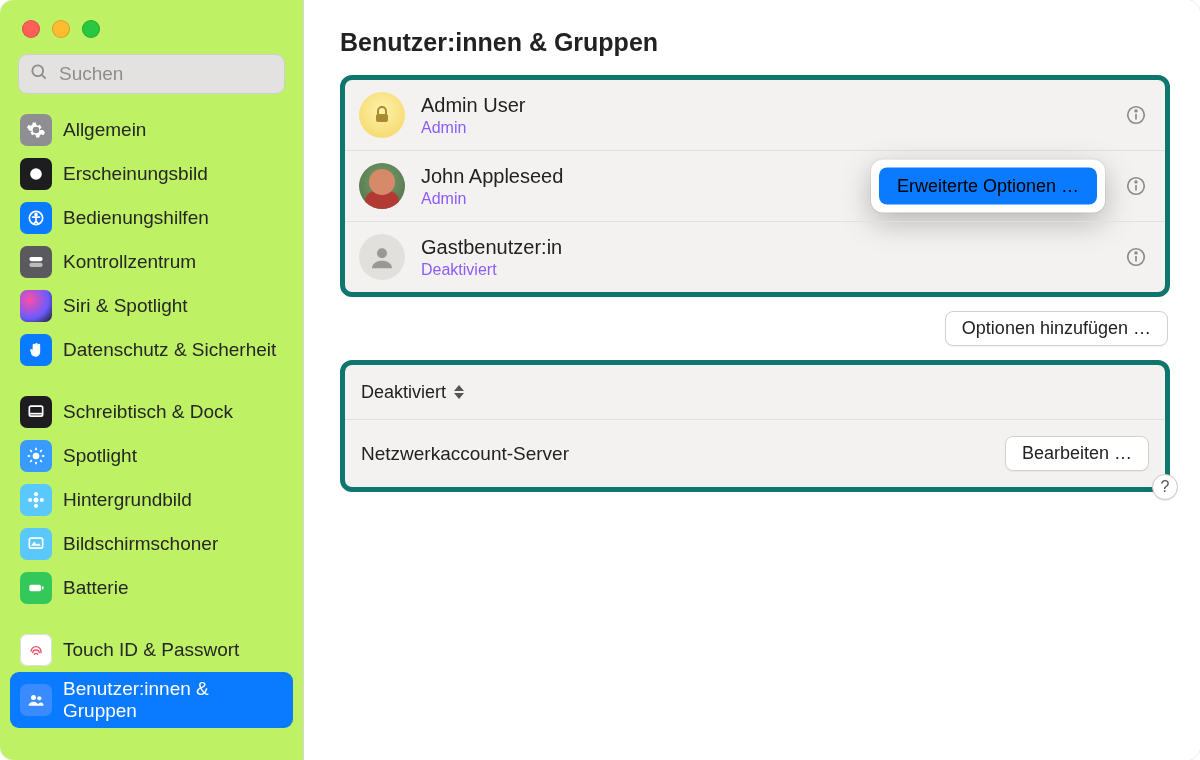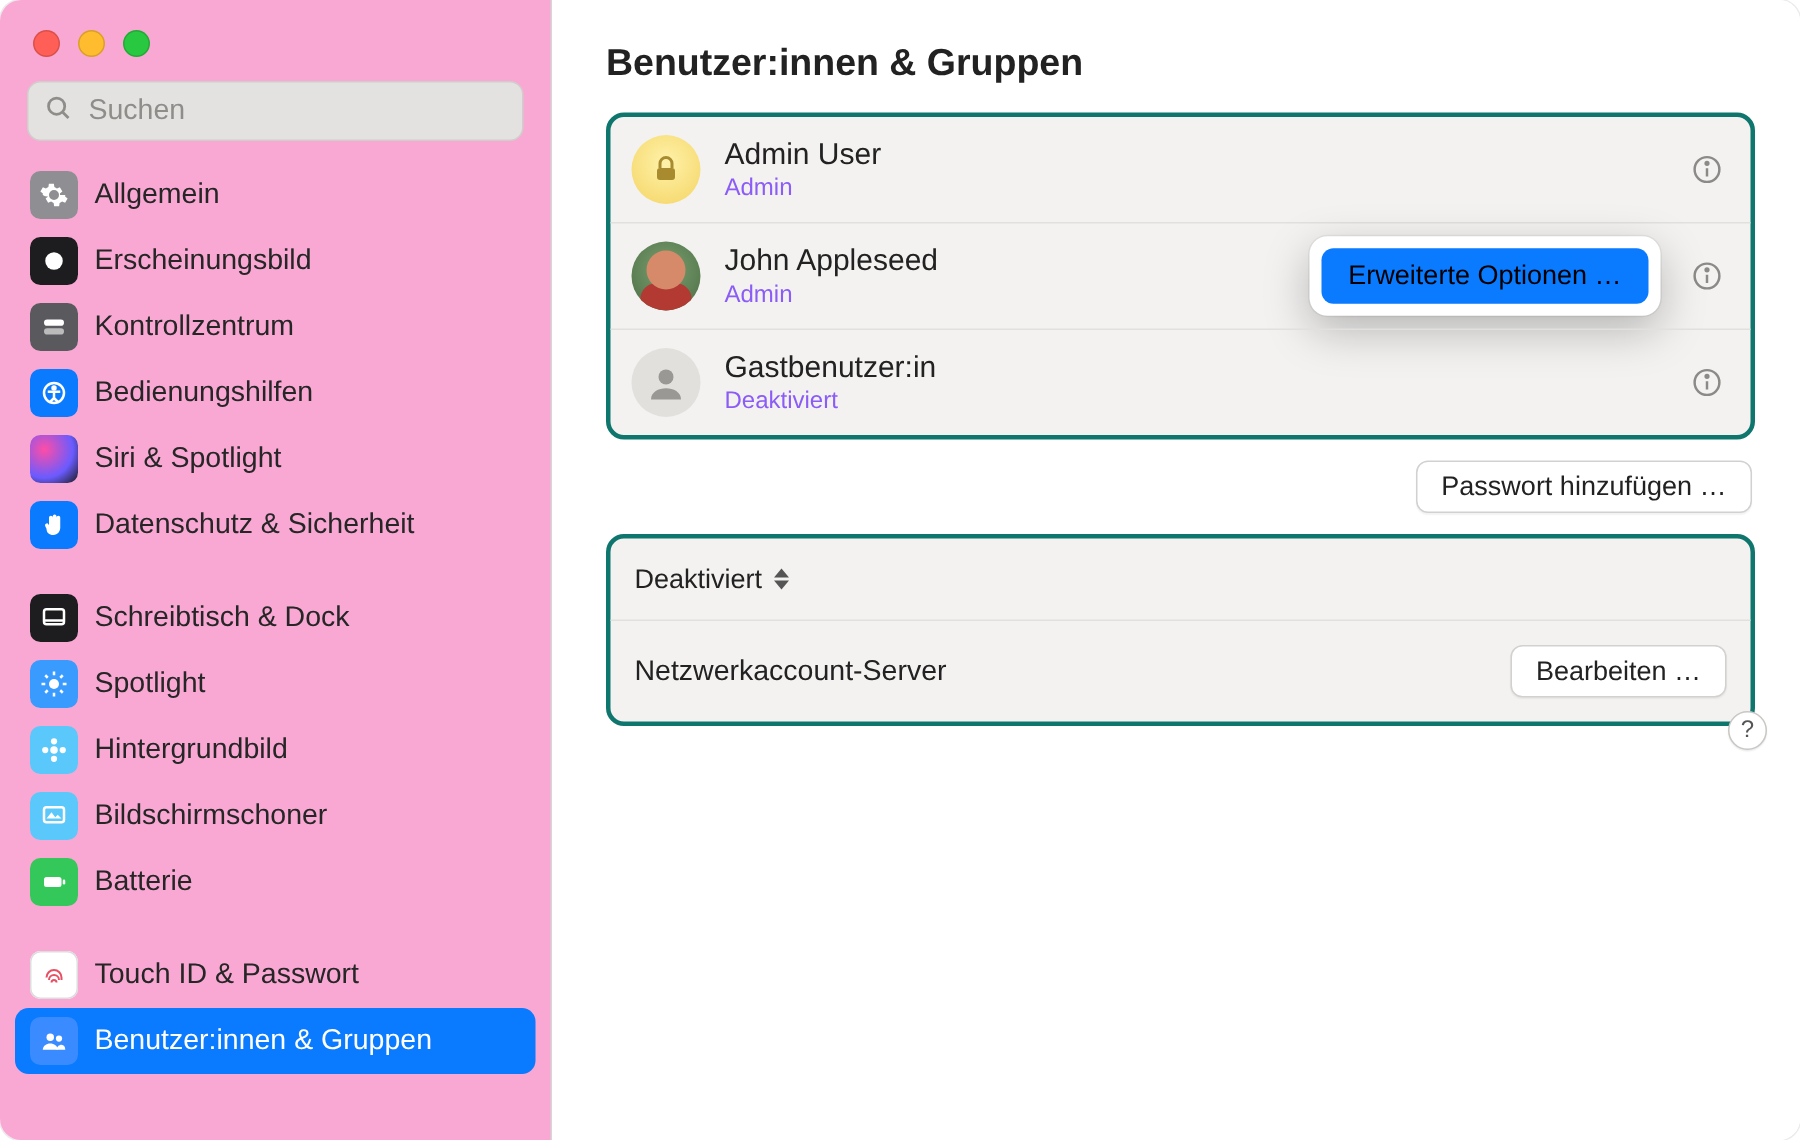--- a/index.html
+++ b/index.html
@@ -10,22 +10,22 @@
     width: 1200px; height: 760px;
     display: flex;
     border-radius: 14px;
     overflow: hidden;
     box-shadow: 0 0 0 1px rgba(0,0,0,0.08);
     background: #fff;
   }
 
   
   .sidebar {
-    width: 368px;
-    background: #f9a8d4;
+    width: 304px;
+    background: #bef264;
     border-right: 1px solid #d8d6d4;
     display: flex; flex-direction: column;
     padding-top: 10px;
   }
   .traffic-lights { display: flex; gap: 12px; padding: 10px 0 16px 22px; }
   .tl { width: 18px; height: 18px; border-radius: 50%; }
   .tl.red { background: #ff5f57; box-shadow: inset 0 0 0 1px rgba(0,0,0,0.15); }
   .tl.yellow { background: #febc2e; box-shadow: inset 0 0 0 1px rgba(0,0,0,0.15); }
   .tl.green { background: #28c840; box-shadow: inset 0 0 0 1px rgba(0,0,0,0.15); }
 
@@ -74,21 +74,21 @@
   .bg-darkbl { background: #2c2c2e; }
   .bg-white  { background: #fff; box-shadow: inset 0 0 0 1px #ddd; }
   .bg-libl   { background: #3a9bff; }
 
   
   .main { flex: 1; background: #fff; padding: 28px 30px 20px 36px; position: relative; }
   .main h1 { font-size: 25px; font-weight: 700; color: #222; margin-bottom: 18px; }
 
   .panel {
     background: #f3f2f1;
-    border: 3px solid #0f766e;
+    border: 5px solid #0f766e;
     border-radius: 12px;
   }
   .user-list .row {
     display: flex; align-items: center; gap: 16px;
     padding: 12px 16px 12px 14px;
     position: relative;
   }
   .user-list .row + .row { border-top: 1px solid #e2e0dd; }
   .avatar { width: 46px; height: 46px; border-radius: 50%; flex: 0 0 46px; display:flex; align-items:center; justify-content:center; }
   .u-text { display:flex; flex-direction:column; }
@@ -194,37 +194,37 @@
         </div>
         <div class="side-item">
           <span class="icon bg-black">
               <svg viewBox="0 0 24 24" fill="#fff">
                 <circle cx="12" cy="12" r="7"></circle>
               </svg>
             </span>
           <span>Erscheinungsbild</span>
         </div>
         <div class="side-item">
-          <span class="icon bg-darkg">
-              <svg viewBox="0 0 24 24" fill="#fff">
-                <rect x="4" y="6" width="16" height="5" rx="2.5"></rect>
-                <rect x="4" y="13" width="16" height="5" rx="2.5" fill="#bbb"></rect>
-              </svg>
-            </span>
-          <span>Kontrollzentrum</span>
-        </div>
-        <div class="side-item">
           <span class="icon bg-blue">
               <svg viewBox="0 0 24 24" fill="none" stroke="#fff" stroke-width="2">
                 <circle cx="12" cy="12" r="8"></circle>
                 <circle cx="12" cy="8" r="1.2" fill="#fff"></circle>
                 <path d="M7 11h10M12 11v5m-3 3l3-3 3 3"></path>
               </svg>
             </span>
           <span>Bedienungshilfen</span>
+        </div>
+        <div class="side-item">
+          <span class="icon bg-darkg">
+              <svg viewBox="0 0 24 24" fill="#fff">
+                <rect x="4" y="6" width="16" height="5" rx="2.5"></rect>
+                <rect x="4" y="13" width="16" height="5" rx="2.5" fill="#bbb"></rect>
+              </svg>
+            </span>
+          <span>Kontrollzentrum</span>
         </div>
         <div class="side-item">
           <span class="icon bg-siri"></span>
           <span>Siri &amp; Spotlight</span>
         </div>
         <div class="side-item">
           <span class="icon bg-blue">
               <svg viewBox="0 0 24 24" fill="#fff">
                 <path d="M8 12V6a1.5 1.5 0 013 0v5V5a1.5 1.5 0 013 0v6V6a1.5 1.5 0 013 0v8c0 3-2 6-5.5 6S6 18 6 15l-1-2a1.5 1.5 0 012.6-1.5L8 12z"></path>
               </svg>
@@ -381,21 +381,21 @@
               <circle cx="12" cy="12" r="9"></circle>
               <line x1="12" y1="11" x2="12" y2="17"></line>
               <circle cx="12" cy="7.5" r="1" fill="#8c8a87"></circle>
             </svg>
         </div>
       </div>
 
     </div>
 
     <div class="btn-row-right">
-      <button class="btn">Passwort hinzufügen …</button>
+      <button class="btn">Optionen hinzufügen …</button>
     </div>
 
     <div class="panel settings">
       <div class="srow">
         <div class="select-pill">
           <span>Deaktiviert</span>
           <span class="stepper">
               <span class="up"></span>
               <span class="dn"></span>
             </span>

